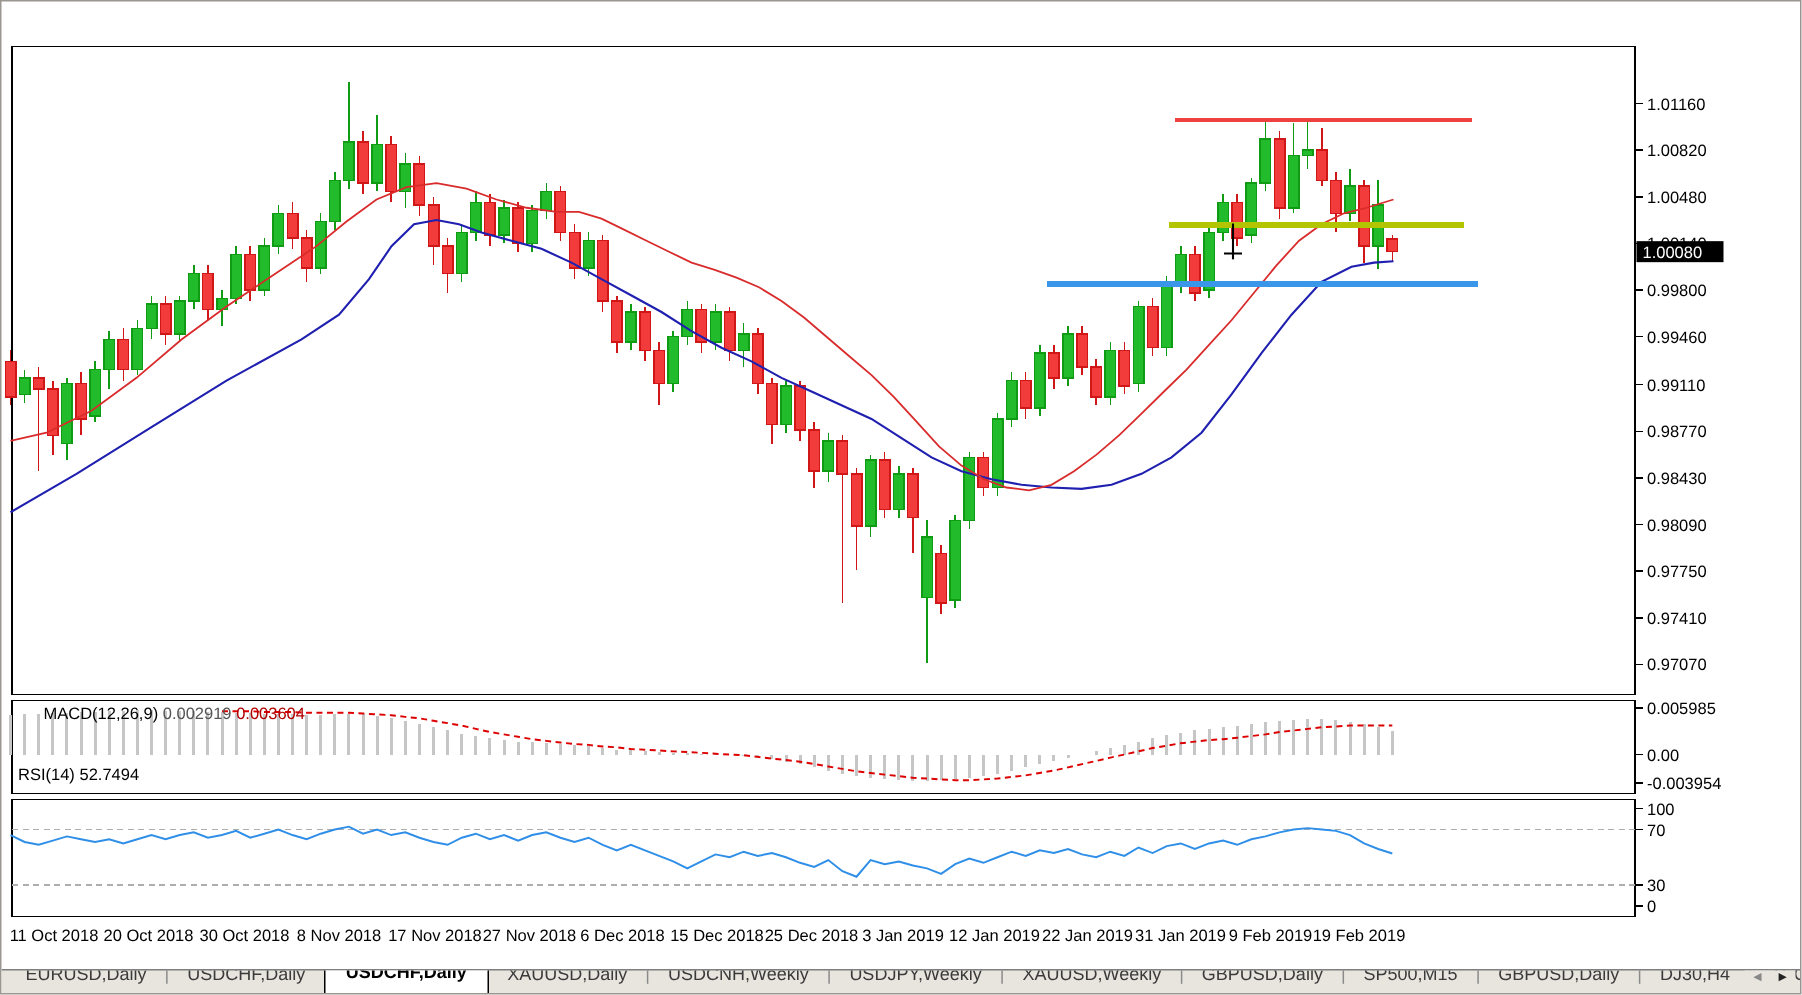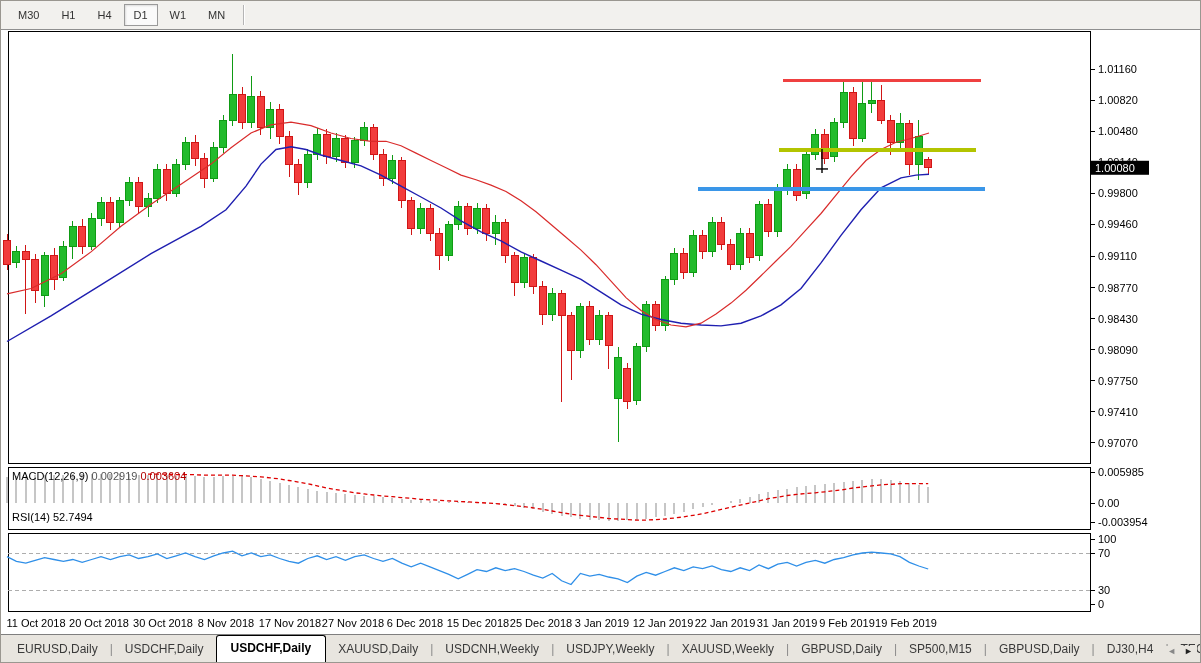--- a/index.html
+++ b/index.html
@@ -16,45 +16,36 @@
   .tf-sep { width:0; height:20px; border-left:1px solid #b5b5b5; border-right:1px solid #ffffff; margin:0 7px; }
   
   .chart-title { position:absolute; left:13px; top:36px; font-size:12px; color:#000; }
   .chart-title .tri { font-size:9px; margin-right:6px; color:#000; }
   .panel-label { position:absolute; font-size:11px; color:#000; }
   .panel-label .v1 { color:#555; }
   .panel-label .v2 { color:#b00000; }
   svg { position:absolute; top:0; left:0; }
   svg text { font-family:"Liberation Sans","DejaVu Sans",sans-serif; }
   
-  .tabbar { position:absolute; left:0; bottom:0; width:100%; height:28px; background:#e8e5df;
+  .tabbar { position:absolute; left:0; bottom:0; width:100%; height:16px; background:#e8e5df;
             border-top:1px solid #7f7f7f; display:flex; align-items:flex-end; padding:0 4px;
             overflow:hidden; }
   .tab { font-size:12px; color:#3a3a3a; padding:5px 12px 6px 12px; white-space:nowrap; cursor:default; }
   .tab.active { background:#ffffff; border:1px solid #000; border-bottom:none; font-weight:bold;
                 color:#000; border-radius:3px 3px 0 0; padding:5px 14px 7px 14px; }
   .tab-sep { color:#8a8a8a; font-size:12px; padding-bottom:6px; }
   .tab-scroll { position:absolute; right:3px; bottom:6px; font-size:9px; color:#222; background:#e8e5df; }
   .tab-scroll span { padding:0 4px; cursor:default; }
   .tab-scroll .dim { color:#888; }
 </style>
 </head>
 <body>
 
 <div class="app">
 
-  <div class="toolbar" id="toolbar">
-      <span class="tf-btn">M30</span>
-      <span class="tf-btn">H1</span>
-      <span class="tf-btn">H4</span>
-      <span class="tf-btn active">D1</span>
-      <span class="tf-btn">W1</span>
-      <span class="tf-btn">MN</span>
-      <span class="tf-sep"></span>
-    </div>
 
   <svg id="chart-svg" width="1201" height="635">
       <rect x="7" y="30" width="1082" height="432" fill="#fff" stroke="#000000" shape-rendering="crispEdges"></rect>
       <rect x="7" y="466" width="1082" height="62" fill="#fff" stroke="#000000" shape-rendering="crispEdges"></rect>
       <rect x="7" y="532" width="1082" height="78" fill="#fff" stroke="#000000" shape-rendering="crispEdges"></rect>
       <g shape-rendering="crispEdges">
         <line x1="6" y1="232.60571428571384" x2="6" y2="269.17714285714237" stroke="#d01616" stroke-width="1"></line>
         <rect x="2.5" y="239.91999999999976" width="7" height="23.771428571429027" fill="#f23c3c" stroke="#d01616"></rect>
         <line x1="15.4" y1="245.40571428571445" x2="15.4" y2="267.3485714285712" stroke="#0f9b14" stroke-width="1"></line>
         <rect x="11.9" y="250.89142857142812" width="7" height="10.971428571429414" fill="#22bb2c" stroke="#0f9b14"></rect>
@@ -420,21 +411,21 @@
       <text x="540" y="626" font-size="11" fill="#000" text-anchor="middle">25 Dec 2018</text>
       <text x="601" y="626" font-size="11" fill="#000" text-anchor="middle">3 Jan 2019</text>
       <text x="662" y="626" font-size="11" fill="#000" text-anchor="middle">12 Jan 2019</text>
       <text x="724" y="626" font-size="11" fill="#000" text-anchor="middle">22 Jan 2019</text>
       <text x="786" y="626" font-size="11" fill="#000" text-anchor="middle">31 Jan 2019</text>
       <text x="846" y="626" font-size="11" fill="#000" text-anchor="middle">9 Feb 2019</text>
       <text x="905" y="626" font-size="11" fill="#000" text-anchor="middle">19 Feb 2019</text>
     </svg>
 
 
-  <div class="panel-label" style="left:11px; top:469px;">
+  <div class="panel-label" style="left:28px; top:469px;">
     <span>MACD(12,26,9)</span>
     <span class="v1">0.002919</span>
     <span class="v2">0.003604</span>
   </div>
 
   <div class="panel-label" style="left:11px; top:510px;">
     <span>RSI(14)</span>
     <span>52.7494</span>
   </div>
 

